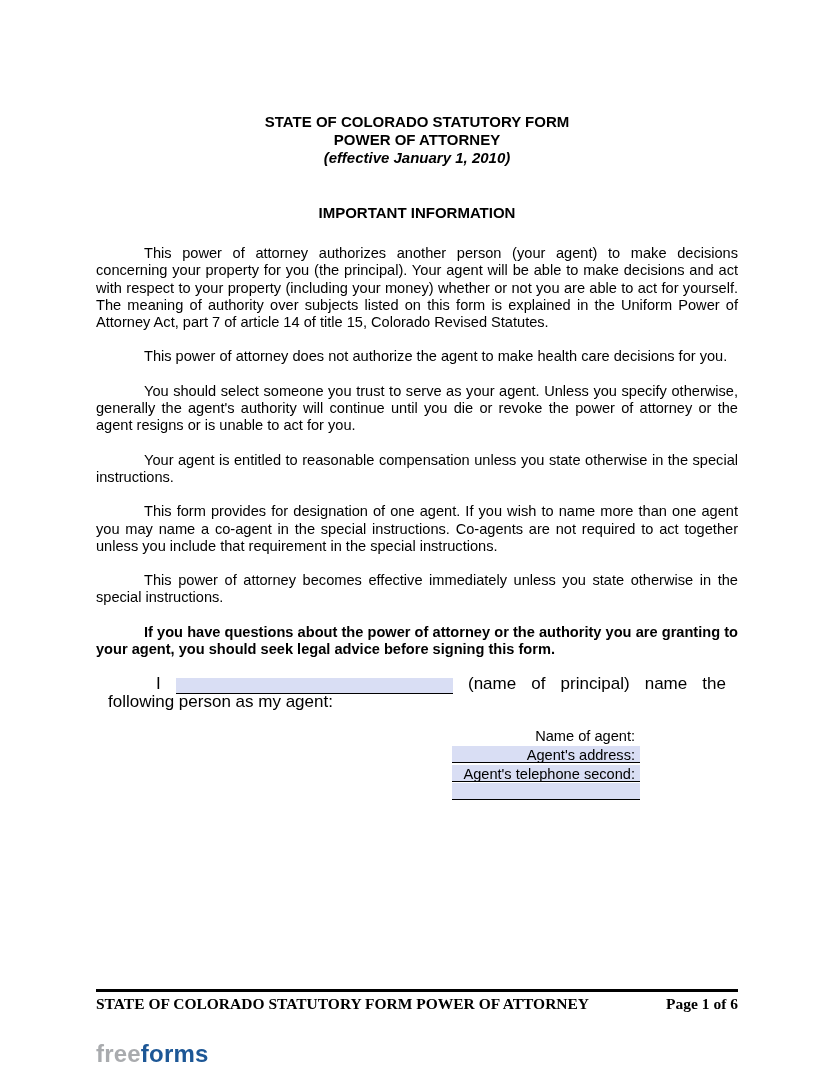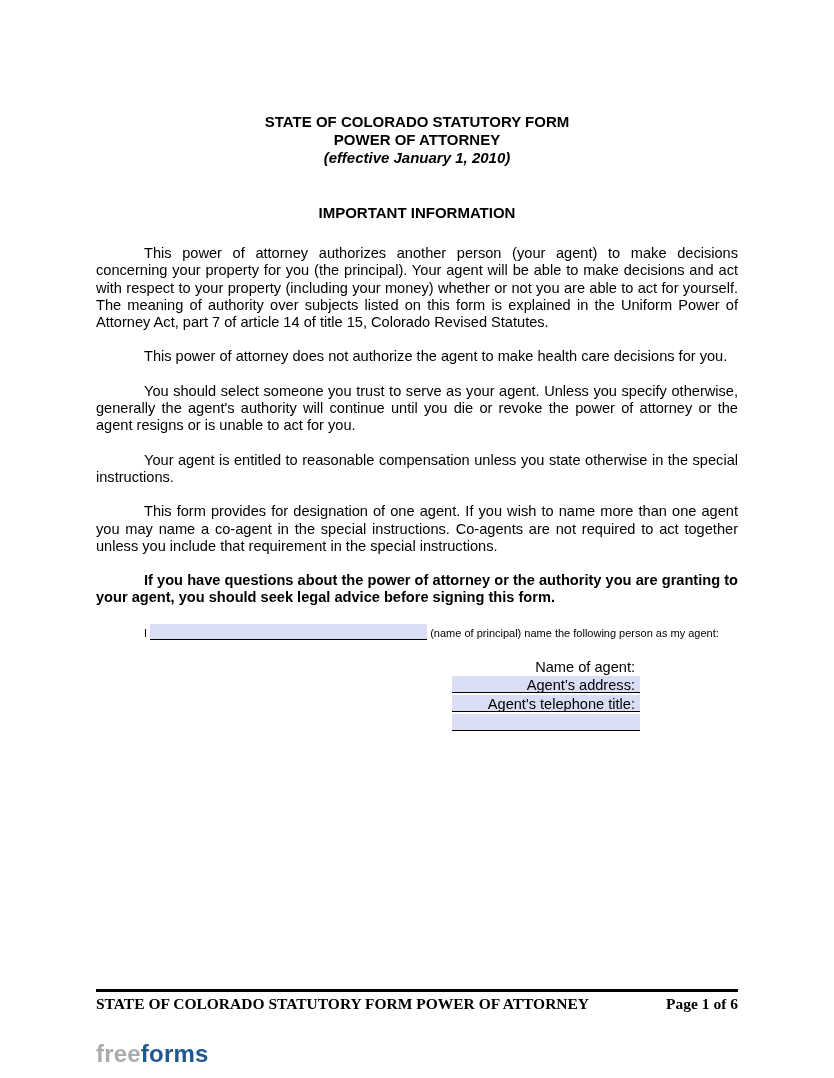--- a/index.html
+++ b/index.html
@@ -33,22 +33,22 @@
   .heading-designation { margin-top:31px; margin-bottom:17px; }
   .para {
     margin:0 0 17px 0;
     font-size:14.6px;
     line-height:17.3px;
     text-align:justify;
     text-indent:48px;
   }
   .para.bold { font-weight:bold; }
   .intro-line {
-    margin:0;
-    font-size:11px;
+    margin:12px;
+    font-size:17px;
     line-height:18px;
     text-align:justify;
     text-indent:48px;
   }
   .blank {
     background:#d9def4;
     border:none;
     border-bottom:1px solid #000000;
     font:inherit;
     padding:0;
@@ -108,36 +108,37 @@
       <div class="effective">(effective January 1, 2010)</div>
     </div>
 
     <h2 class="section-heading heading-important">IMPORTANT INFORMATION</h2>
 
     <p class="para">This power of attorney authorizes another person (your agent) to make decisions concerning your property for you (the principal). Your agent will be able to make decisions and act with respect to your property (including your money) whether or not you are able to act for yourself. The meaning of authority over subjects listed on this form is explained in the Uniform Power of Attorney Act, part 7 of article 14 of title 15, Colorado Revised Statutes.</p>
     <p class="para">This power of attorney does not authorize the agent to make health care decisions for you.</p>
     <p class="para">You should select someone you trust to serve as your agent. Unless you specify otherwise, generally the agent's authority will continue until you die or revoke the power of attorney or the agent resigns or is unable to act for you.</p>
     <p class="para">Your agent is entitled to reasonable compensation unless you state otherwise in the special instructions.</p>
     <p class="para">This form provides for designation of one agent. If you wish to name more than one agent you may name a co-agent in the special instructions. Co-agents are not required to act together unless you include that requirement in the special instructions.</p>
+    <p class="para">This power of attorney becomes effective immediately unless you state otherwise in the special instructions.</p>
     <p class="para bold">If you have questions about the power of attorney or the authority you are granting to your agent, you should seek legal advice before signing this form.</p>
 
 
     <p class="intro-line"><span>I</span> <input type="text" class="blank inline-blank" value="" style="background: rgb(217, 222, 244);"> <span>(name of principal) name the following person as</span> <span>my agent:</span></p>
 
     <div class="field-rows">
       <div class="field-row">
         <span class="field-label">Name of agent:</span>
         <input type="text" class="blank" value="" style="background: rgb(217, 222, 244);">
       </div>
       <div class="field-row">
         <span class="field-label">Agent's address:</span>
         <input type="text" class="blank" value="" style="background: rgb(217, 222, 244);">
       </div>
       <div class="field-row">
-        <span class="field-label">Agent's telephone title:</span>
+        <span class="field-label">Agent's telephone second:</span>
         <input type="text" class="blank" value="" style="background: rgb(217, 222, 244);">
       </div>
     </div>
 
   </div>
 
   <div class="footer">
     <span>STATE OF COLORADO STATUTORY FORM POWER OF ATTORNEY</span>
     <span>Page 1 of 6</span>
   </div>

